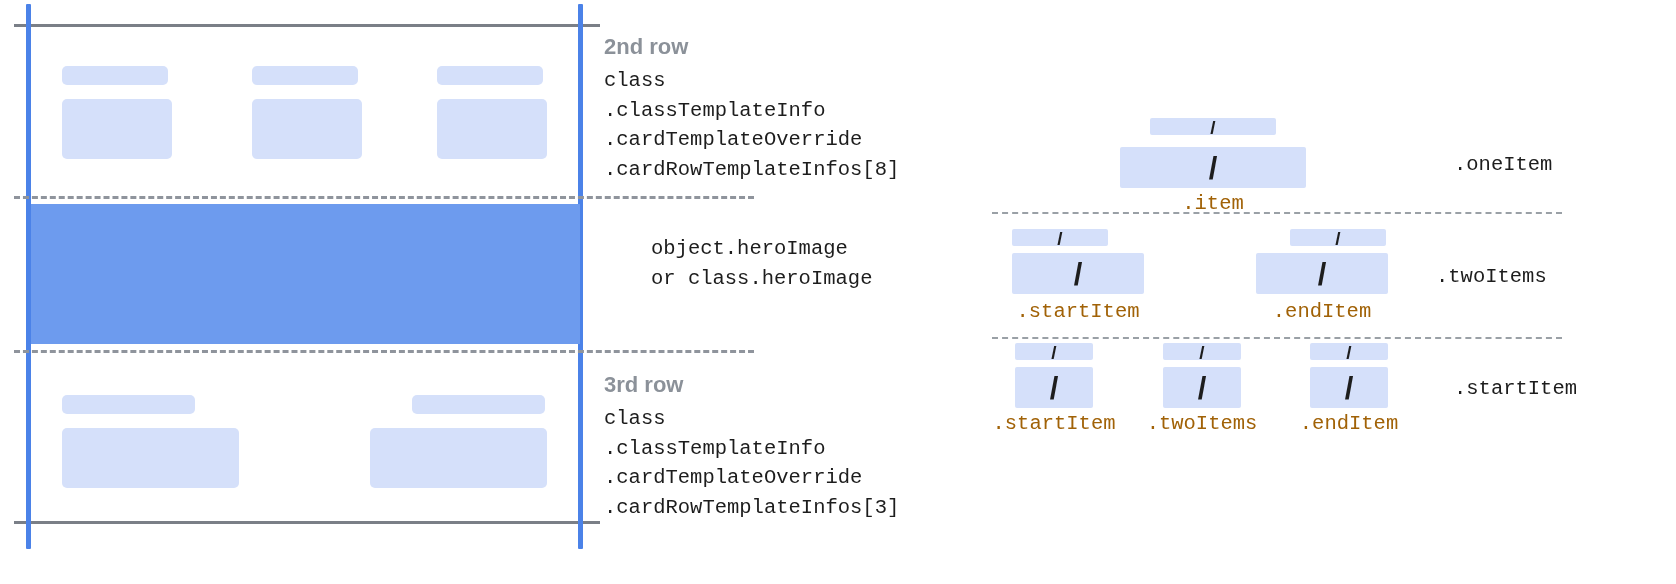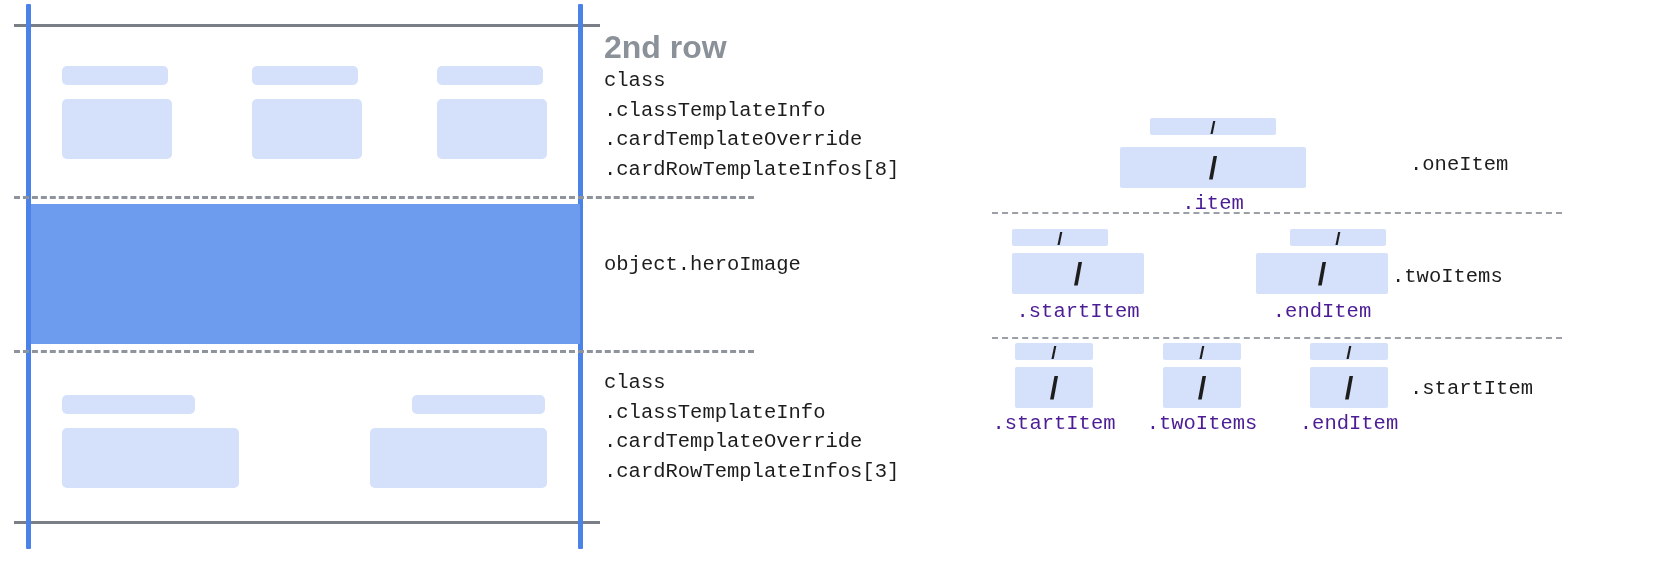--- a/index.html
+++ b/index.html
@@ -77,36 +77,36 @@
   .ph-line  { height: 19px; }
   .ph-block { height: 60px; }
 
   
   .annot {
     position: absolute;
     left: 604px;
   }
   .annot-title {
     font-family: "Liberation Sans", sans-serif;
-    font-size: 32px;
+    font-size: 22px;
     font-weight: bold;
     color: #8b9199;
     line-height: 34px;
     margin: 0 0 2px 0;
     white-space: nowrap;
   }
   .annot-code {
     font-family: "Liberation Mono", monospace;
     font-size: 20.5px;
     color: #1d1d1d;
     line-height: 29.5px;
     white-space: pre;
   }
   #annot-2nd-row { top: 30px; }
-  #annot-hero    { top: 250px; }
+  #annot-hero    { top: 234px; margin-left: 47px; }
   #annot-3rd-row { top: 368px; }
 
   
   #item-diagram {
     position: absolute;
     left: 960px;
     top: 0;
     width: 716px;
     height: 584px;
   }
@@ -143,30 +143,31 @@
     font-weight: bold;
     line-height: 1;
   }
   .slot-sm .slash { font-size: 19px; }
   .slot-lg .slash { font-size: 31px; }
 
   .item-caption {
     position: absolute;
     font-family: "Liberation Mono", monospace;
     font-size: 20.5px;
-    color: #4c1d95;
+    color: #a16207;
     white-space: nowrap;
     text-align: center;
   }
   .variant-label {
     position: absolute;
     font-family: "Liberation Mono", monospace;
     font-size: 20.5px;
     color: #1d1d1d;
     white-space: nowrap;
+    margin-left: 44px;
   }
 </style>
 </head>
 <body>
 
 <div id="card-diagram">
 
   <div class="card-edge" id="card-edge-top"></div>
   <div class="card-edge" id="card-edge-bottom"></div>
 
@@ -198,23 +199,25 @@
 <div class="annot" id="annot-2nd-row">
   <div class="annot-title">2nd row</div>
   <div class="annot-code">class</div>
   <div class="annot-code">.classTemplateInfo</div>
   <div class="annot-code">.cardTemplateOverride</div>
   <div class="annot-code">.cardRowTemplateInfos[8]</div>
 </div>
 
 <div class="annot" id="annot-hero">
   <div class="annot-code">object.heroImage</div>
+  <div class="annot-code">or class.heroImage</div>
 </div>
 
 <div class="annot" id="annot-3rd-row">
+  <div class="annot-title">3rd row</div>
   <div class="annot-code">class</div>
   <div class="annot-code">.classTemplateInfo</div>
   <div class="annot-code">.cardTemplateOverride</div>
   <div class="annot-code">.cardRowTemplateInfos[3]</div>
 </div>
 
 <div id="item-diagram">
 
   <div class="item-group">
     <div class="slot slot-sm" style="position:absolute; left:190px; top:118px; width:126px;">

